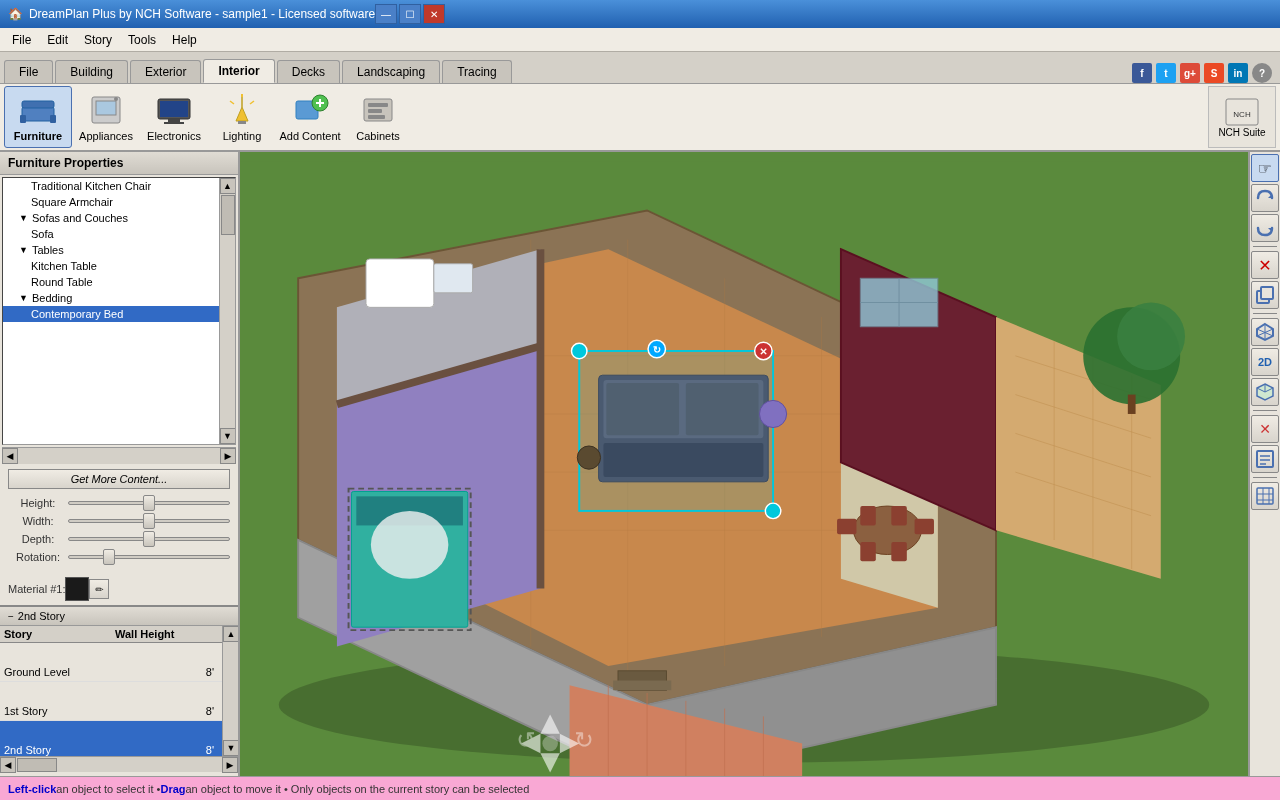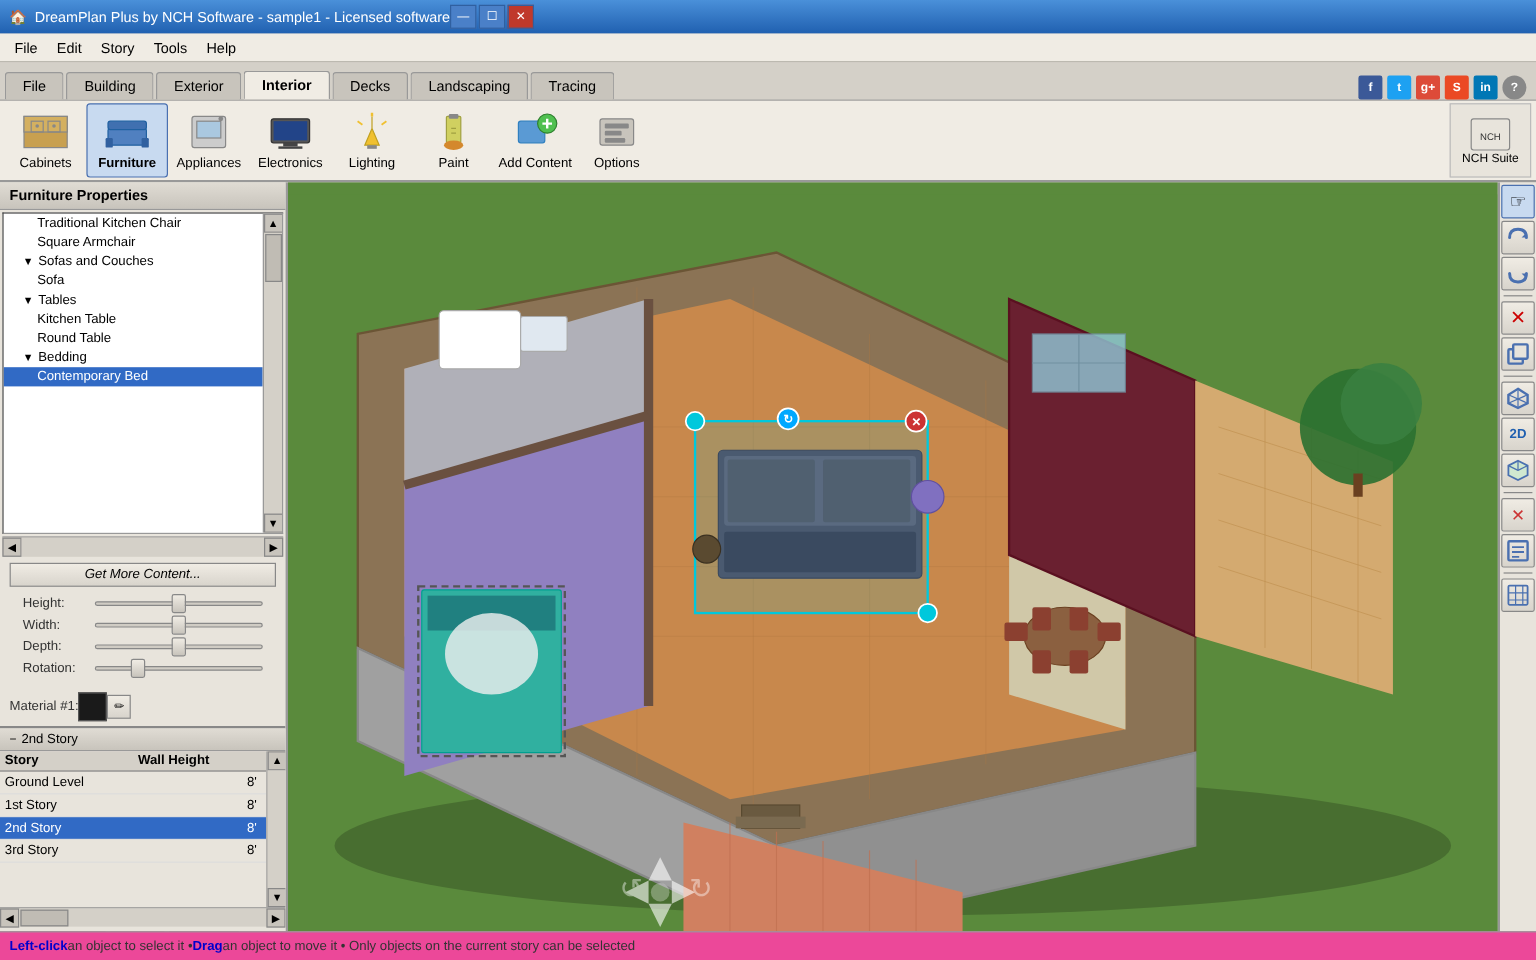--- a/index.html
+++ b/index.html
@@ -196,21 +196,22 @@
       background: linear-gradient(to bottom, #f0ece4, #d8d4cc);
       border: 1px solid #888;
       cursor: pointer;
       font-size: 11px;
       text-align: center;
       font-style: italic;
     }
 
     
     .slider-section {
-      padding: 4px 19px;
+      padding: 4px 8px;
+      text-align: center;
     }
     .slider-row {
       display: flex;
       align-items: center;
       margin-bottom: 6px;
     }
     .slider-label {
       width: 60px;
       font-size: 11px;
       color: #333;
@@ -296,20 +297,21 @@
     .story-row {
       display: flex;
       font-size: 11px;
       border-bottom: 1px solid #ddd;
       cursor: pointer;
     }
     .story-row.active { background: #316ac5; color: white; }
     .story-row div {
       padding: 3px 4px;
       flex: 1;
+      margin-top: 20px;
     }
     .story-row .wall-height {
       text-align: right;
       padding-right: 8px;
     }
     .story-scrollbar { width: 16px; background: #d4d0c8; border-left: 1px solid #999; display: flex; flex-direction: column; }
     .story-scroll-btn { width: 16px; height: 16px; background: #c8c4bc; border: 1px solid #888; display: flex; align-items: center; justify-content: center; font-size: 9px; cursor: pointer; }
     .story-scroll-track { flex: 1; background: #d4d0c8; }
     .story-h-scroll { height: 16px; display: flex; background: #d4d0c8; border-top: 1px solid #999; }
     .story-h-scroll-btn { width: 16px; height: 16px; background: #c8c4bc; border: 1px solid #888; display: flex; align-items: center; justify-content: center; font-size: 9px; cursor: pointer; }
@@ -365,21 +367,21 @@
     }
     .right-btn.active { background: #c8daf0; border-color: #4a70b0; }
     .right-btn-2d {
       font-size: 11px; font-weight: bold; color: #2060b0;
     }
     .right-separator { width: 24px; height: 1px; background: #888; margin: 2px 0; }
 
     
     #statusbar {
       height: 24px;
-      background: #ec4899;
+      background: #f9a8d4;
       border-top: 1px solid #999;
       display: flex;
       align-items: center;
       padding: 0 8px;
       font-size: 11px;
       color: #333;
       position: absolute;
       bottom: 0;
       left: 0;
       right: 0;
@@ -421,33 +423,20 @@
     <div class="social-icon" style="background:#1da1f2;">t</div>
     <div class="social-icon" style="background:#dd4b39;">g+</div>
     <div class="social-icon" style="background:#eb4924;">S</div>
     <div class="social-icon" style="background:#0077b5;">in</div>
     <div class="social-icon" style="background:#888; border-radius:50%;">?</div>
   </div>
 </div>
 
 <div id="toolbar">
 
-  <div class="tool-btn">
-    <div class="tool-icon">
-      <svg width="40" height="34" viewBox="0 0 40 34">
-        <rect x="2" y="4" width="36" height="26" fill="#c8a050" stroke="#888" stroke-width="1"></rect>
-        <rect x="2" y="4" width="36" height="13" fill="#d4b060" stroke="#888" stroke-width="1"></rect>
-        <rect x="8" y="8" width="10" height="9" fill="none" stroke="#888" stroke-width="1"></rect>
-        <rect x="22" y="8" width="10" height="9" fill="none" stroke="#888" stroke-width="1"></rect>
-        <circle cx="13" cy="12" r="1.5" fill="#888"></circle>
-        <circle cx="27" cy="12" r="1.5" fill="#888"></circle>
-      </svg>
-    </div>
-    <span>Cabinets</span>
-  </div>
 
   <div class="tool-btn active">
     <div class="tool-icon">
       <svg width="40" height="34" viewBox="0 0 40 34">
         <rect x="4" y="14" width="32" height="14" rx="2" fill="#5080c0" stroke="#2060a0" stroke-width="1"></rect>
         <rect x="4" y="8" width="32" height="7" rx="2" fill="#4070b0" stroke="#2060a0" stroke-width="1"></rect>
         <rect x="2" y="22" width="6" height="8" rx="1" fill="#3060a0"></rect>
         <rect x="32" y="22" width="6" height="8" rx="1" fill="#3060a0"></rect>
       </svg>
     </div>
@@ -485,32 +474,20 @@
         <line x1="20" y1="1" x2="20" y2="4" stroke="#f0c030" stroke-width="2"></line>
         <line x1="8" y1="8" x2="12" y2="11" stroke="#f0c030" stroke-width="1.5"></line>
         <line x1="32" y1="8" x2="28" y2="11" stroke="#f0c030" stroke-width="1.5"></line>
       </svg>
     </div>
     <span>Lighting</span>
   </div>
 
 
 
-  <div class="tool-btn">
-    <div class="tool-icon">
-      <svg width="40" height="34" viewBox="0 0 40 34">
-        <rect x="14" y="4" width="12" height="22" fill="#d0d060" stroke="#a0a040" stroke-width="1" rx="1"></rect>
-        <rect x="16" y="2" width="8" height="4" fill="#888" rx="1"></rect>
-        <ellipse cx="20" cy="28" rx="8" ry="4" fill="#d4882c"></ellipse>
-        <line x1="18" y1="18" x2="22" y2="18" stroke="#a0a040" stroke-width="1"></line>
-        <line x1="18" y1="14" x2="22" y2="14" stroke="#a0a040" stroke-width="1"></line>
-      </svg>
-    </div>
-    <span>Paint</span>
-  </div>
 
   <div class="tool-btn">
     <div class="tool-icon">
       <svg width="40" height="34" viewBox="0 0 40 34">
         <rect x="6" y="8" width="22" height="18" rx="2" fill="#5a9ad4" stroke="#3080c0" stroke-width="1"></rect>
         <circle cx="30" cy="10" r="8" fill="#50c050" stroke="#308030" stroke-width="1"></circle>
         <line x1="30" y1="6" x2="30" y2="14" stroke="white" stroke-width="2"></line>
         <line x1="26" y1="10" x2="34" y2="10" stroke="white" stroke-width="2"></line>
       </svg>
     </div>
@@ -519,21 +496,21 @@
 
   <div class="tool-btn">
     <div class="tool-icon">
       <svg width="40" height="34" viewBox="0 0 40 34">
         <rect x="6" y="6" width="28" height="22" rx="2" fill="#c8c4bc" stroke="#888" stroke-width="1"></rect>
         <rect x="10" y="10" width="20" height="4" fill="#888" rx="1"></rect>
         <rect x="10" y="16" width="14" height="4" fill="#888" rx="1"></rect>
         <rect x="10" y="22" width="17" height="4" fill="#888" rx="1"></rect>
       </svg>
     </div>
-    <span>Options</span>
+    <span>Cabinets</span>
   </div>
   <div class="toolbar-end">
     <div class="nch-btn">
       <svg width="36" height="30" viewBox="0 0 36 30">
         <rect x="2" y="2" width="32" height="26" rx="2" fill="#e8e4dc" stroke="#888"></rect>
         <text x="18" y="20" text-anchor="middle" font-size="8" fill="#333">NCH</text>
       </svg>
       <span>NCH Suite</span>
     </div>
   </div>

